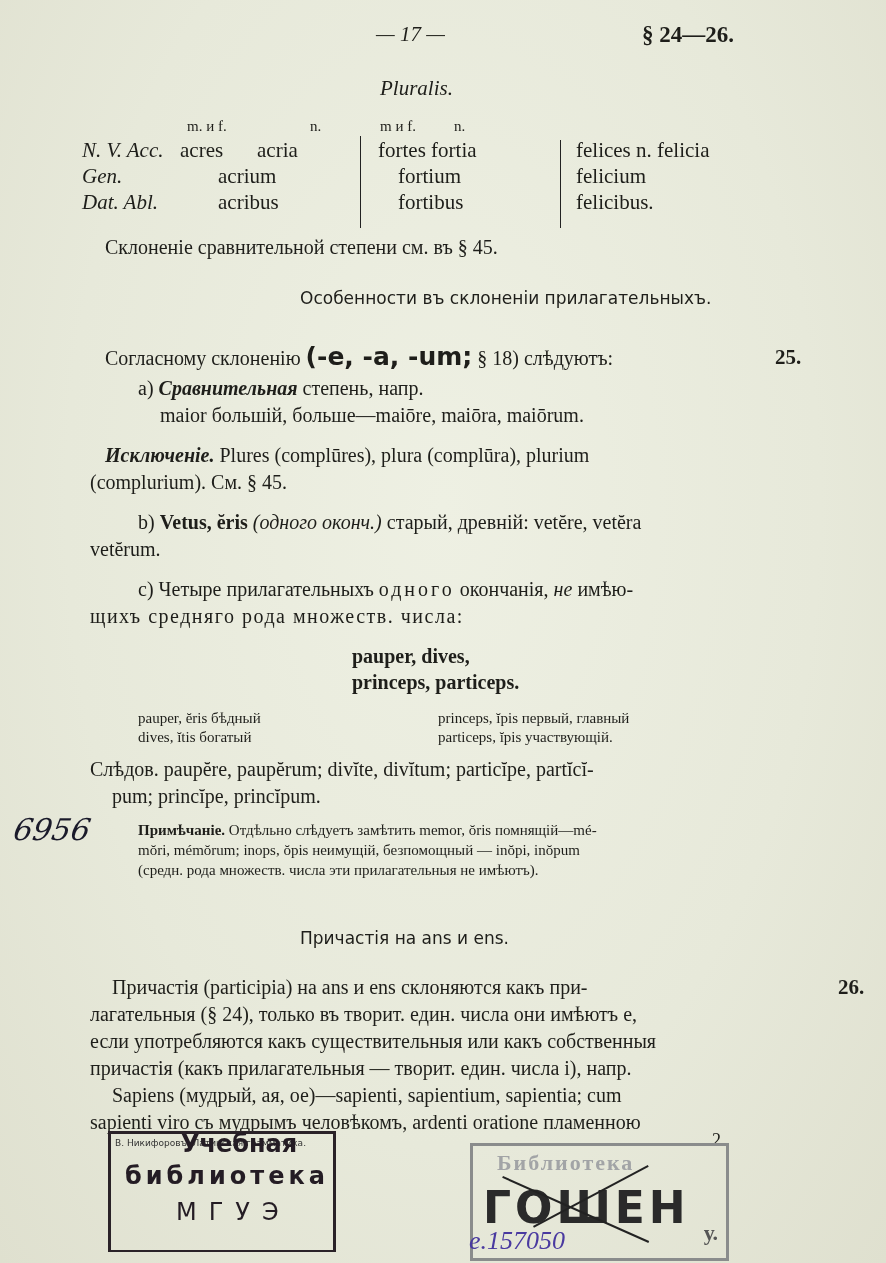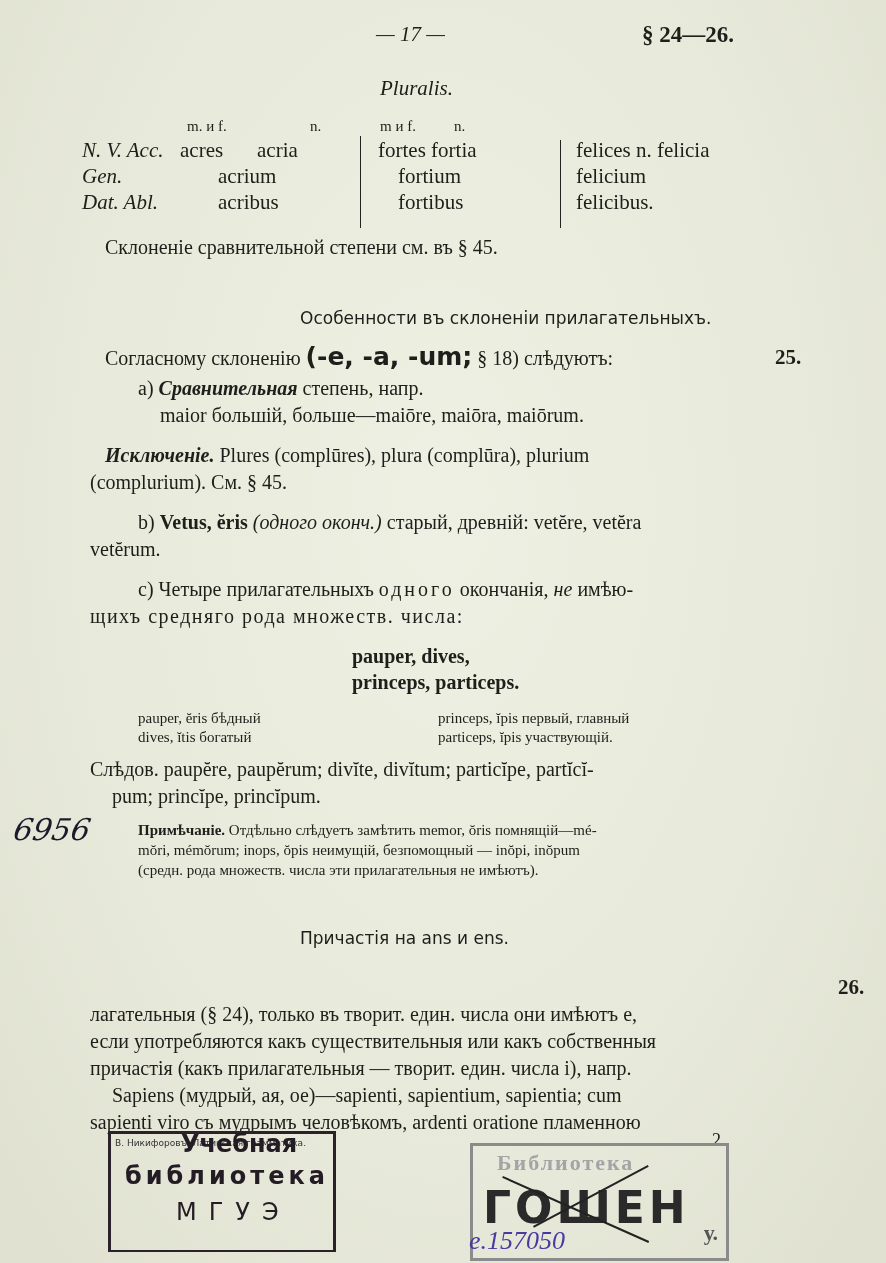--- a/index.html
+++ b/index.html
@@ -96,21 +96,21 @@
       <span style="position:absolute;left:136px;">acribus</span>
       <span style="position:absolute;left:316px;">fortibus</span>
       <span style="position:absolute;left:494px;">felicibus.</span>
     </div>
     <div class="vline" style="left:278px;top:18px;height:92px;"></div>
     <div class="vline" style="left:478px;top:22px;height:88px;"></div>
   </div>
 
   <div class="abs txt" style="left:105px;top:233px;">Склоненіе сравнительной степени см. въ § 45.</div>
 
-  <div class="abs h-center" style="left:300px;top:308px;">Особенности въ склоненіи прилагательныхъ.</div>
+  <div class="abs h-center" style="left:300px;top:288px;">Особенности въ склоненіи прилагательныхъ.</div>
 
   <div class="abs txt" style="left:105px;top:343px;">
     <span>Согласному склоненію </span><b style="font-family:'DejaVu Sans',sans-serif;font-size:25px;">(-e, -a, -um;</b><span> § 18) слѣдуютъ:</span>
   </div>
   <div class="abs margin-num" style="left:775px;top:345px;">25.</div>
 
   <div class="abs txt" style="left:138px;top:374px;">
     <span>a) </span><b><i>Сравнительная</i></b><span> степень, напр.</span>
   </div>
   <div class="abs txt" style="left:160px;top:401px;">maior большій, больше—maiōre, maiōra, maiōrum.</div>
@@ -145,20 +145,21 @@
 
   <div class="abs sm" style="left:138px;top:820px;">
     <b>Примѣчаніе.</b><span> Отдѣльно слѣдуетъ замѣтить memor, ŏris помнящій—mé-</span>
   </div>
   <div class="abs sm" style="left:138px;top:840px;">mŏri, mémŏrum; inops, ŏpis неимущій, безпомощный — inŏpi, inŏpum</div>
   <div class="abs sm" style="left:138px;top:860px;">(средн. рода множеств. числа эти прилагательныя не имѣютъ).</div>
 
   <div class="abs h-center" style="left:300px;top:928px;">Причастія на ans и ens.</div>
   <div class="abs margin-num" style="left:838px;top:975px;">26.</div>
 
+  <div class="abs txt" style="left:112px;top:973px;">Причастія (participia) на ans и ens склоняются какъ при-</div>
   <div class="abs txt" style="left:90px;top:1000px;">лагательныя (§ 24), только въ творит. един. числа они имѣютъ e,</div>
   <div class="abs txt" style="left:90px;top:1027px;">если употребляются какъ существительныя или какъ собственныя</div>
   <div class="abs txt" style="left:90px;top:1054px;">причастія (какъ прилагательныя — творит. един. числа i), напр.</div>
   <div class="abs txt" style="left:112px;top:1081px;">Sapiens (мудрый, ая, ое)—sapienti, sapientium, sapientia; cum</div>
   <div class="abs txt" style="left:90px;top:1108px;">sapienti viro съ мудрымъ человѣкомъ, ardenti oratione пламенною</div>
 
   <div class="abs footer-sig">2</div>
 
   <div class="stamp1">
     <span class="s-small">В. Никифоровъ. Латинская грамматика.</span>

